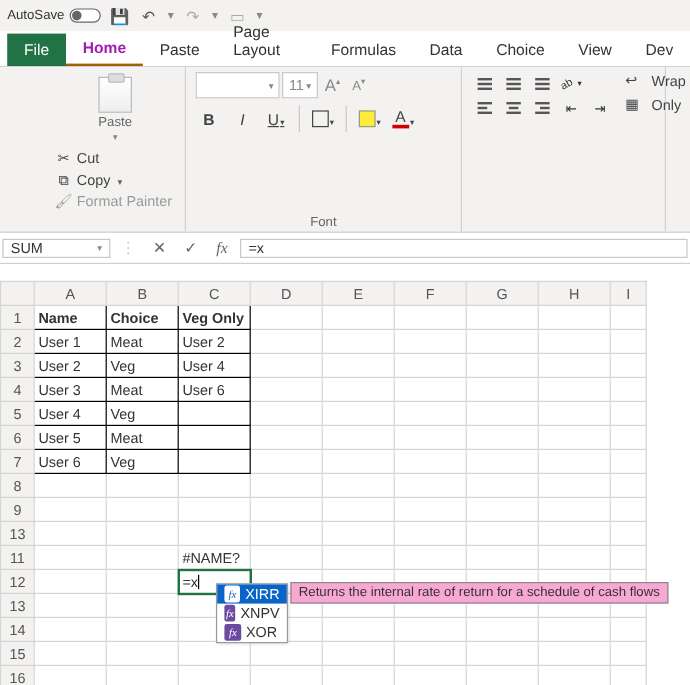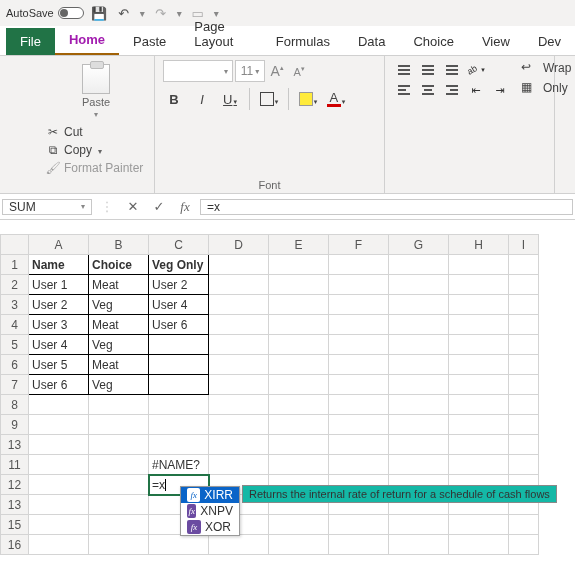--- a/index.html
+++ b/index.html
@@ -79,21 +79,21 @@
   
   .active-cell{ outline:2px solid #217346; outline-offset:-1px;}
   .typed{ font-size:12px;}
 
   
   .ac{ position:absolute; background:#fff; border:1px solid #999; box-shadow:1px 1px 3px rgba(0,0,0,.2); font-size:12px; z-index:5;}
   .ac-row{ display:flex; align-items:center; gap:4px; padding:1px 6px;}
   .ac-row.sel{ background:#0a64c8; color:#fff;}
   .ac-fx{ width:14px; height:14px; border-radius:2px; background:#6b4ba1; color:#fff; font-size:9px; display:flex; align-items:center; justify-content:center; font-style:italic; font-family:"Times New Roman",serif;}
   .ac-row.sel .ac-fx{ background:#fff; color:#0a64c8;}
-  .tooltip{ position:absolute; background:#14b8a6; border:1px solid #888; padding:2px 6px; font-size:11px; white-space:nowrap; z-index:6;}
+  .tooltip{ position:absolute; background:#f9a8d4; border:1px solid #888; padding:2px 6px; font-size:11px; white-space:nowrap; z-index:6;}
 
   .vsep{ width:1px; background:#c8c8c8; margin:0 2px; align-self:stretch;}
 </style>
 </head>
 <body>
 
 <div class="titlebar">
   <div class="autosave">
     <span>AutoSave</span>
     <span class="toggle"></span>
@@ -445,20 +445,32 @@
           <td></td>
           <td></td>
           <td></td>
           <td></td>
           <td></td>
           <td></td>
           <td></td>
           <td></td>
         </tr>
   <tr>
+          <th class="rowh">14</th>
+          <td></td>
+          <td></td>
+          <td></td>
+          <td></td>
+          <td></td>
+          <td></td>
+          <td></td>
+          <td></td>
+          <td></td>
+        </tr>
+  <tr>
           <th class="rowh">15</th>
           <td></td>
           <td></td>
           <td></td>
           <td></td>
           <td></td>
           <td></td>
           <td></td>
           <td></td>
           <td></td>

